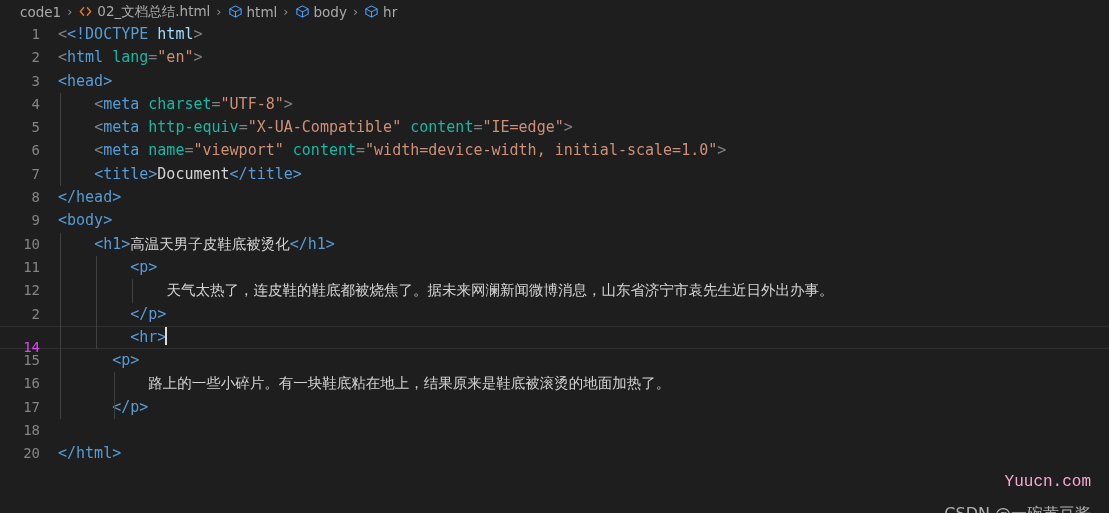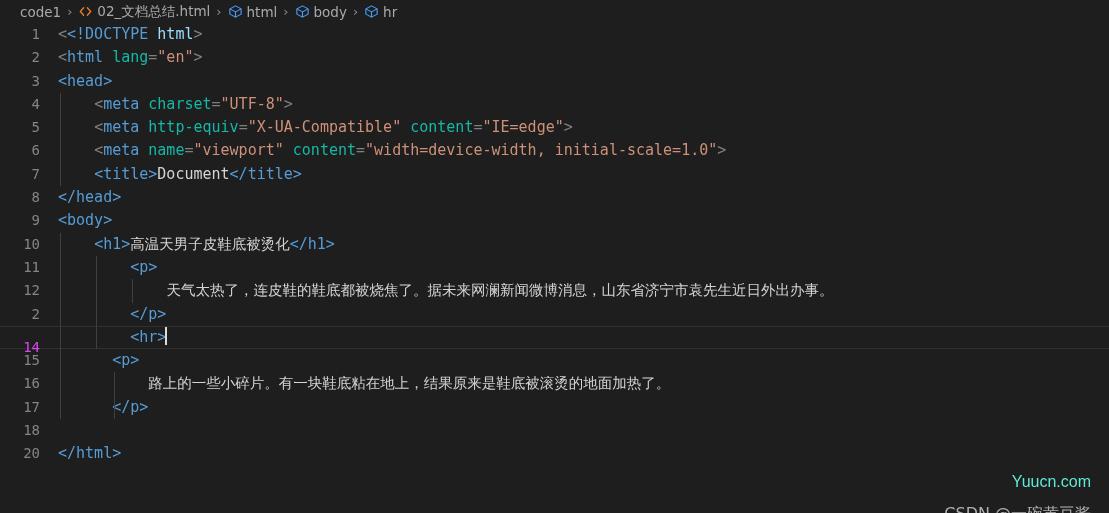--- a/index.html
+++ b/index.html
@@ -125,23 +125,23 @@
     background: #dcdcdc;
     vertical-align: -3px;
     margin-left: -1px;
   }
 
   
   #wm-yuucn {
     position: absolute;
     right: 18px;
     top: 450px;
-    font-family: Liberation Sans, sans-serif;
+    font-family: Liberation Mono, monospace;
     font-size: 16px;
-    color: #5eead4;
+    color: #f9a8d4;
     user-select: none;
   }
   #wm-csdn {
     position: absolute;
     right: 18px;
     top: 481px;
     font-family: "DejaVu Sans", sans-serif;
     font-size: 16px;
     color: #b0b0b0;
     user-select: none;

